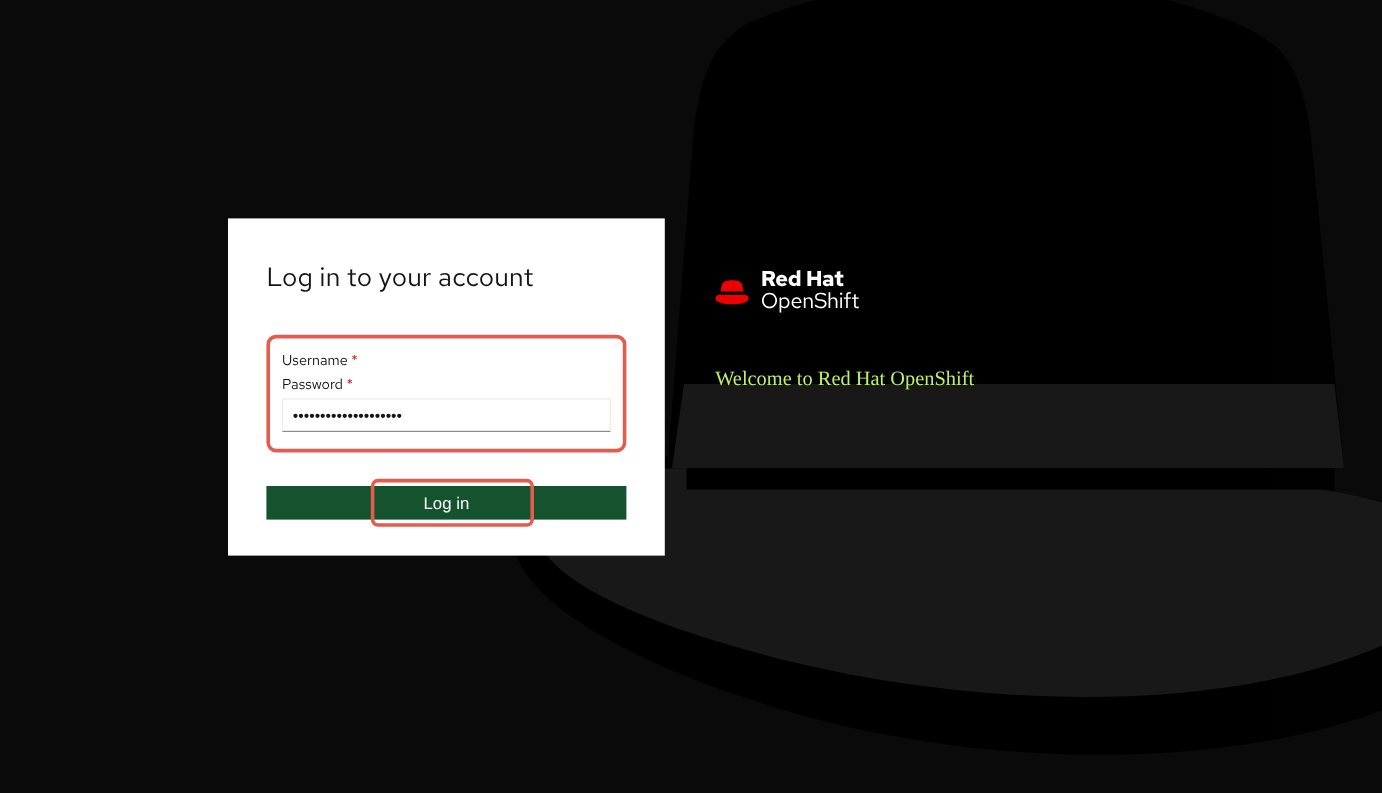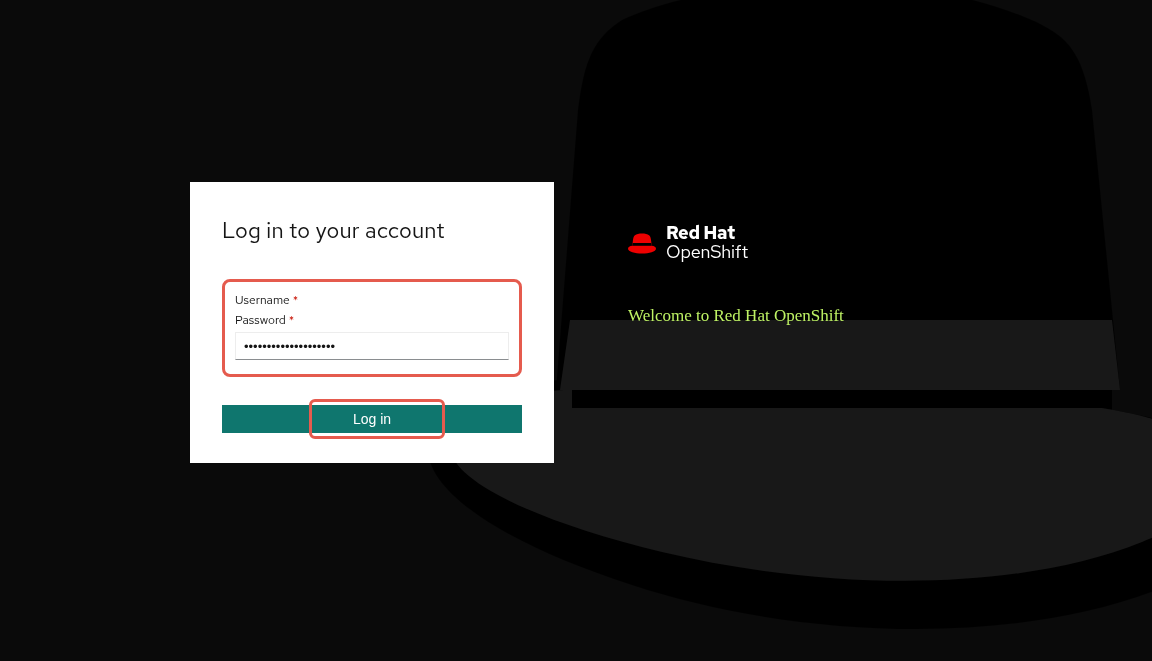--- a/index.html
+++ b/index.html
@@ -23,21 +23,20 @@
       opacity: 0.9;
     }
 
     .page {
       position: relative;
       z-index: 1;
       display: flex;
       align-items: flex-start;
       padding-top: 182px;
       padding-left: 190px;
-      gap: 32px;
     }
 
     
     .login-card {
       width: 364px;
       background: #ffffff;
       padding: 34px 32px 30px 32px;
     }
 
     .login-heading {
@@ -76,21 +75,21 @@
       color: #151515;
       background: #ffffff;
     }
 
     .field + .field { margin-top: 2px; }
 
     .btn-row { display: flex; }
     .login-btn {
       flex: 1;
       height: 28px;
-      background: #0f766e;
+      background: #14532d;
       color: #ffffff;
       border: none;
       font-size: 14px;
       cursor: pointer;
     }
     .btn-highlight {
       position: relative;
     }
     .btn-highlight::after {
       content: "";

